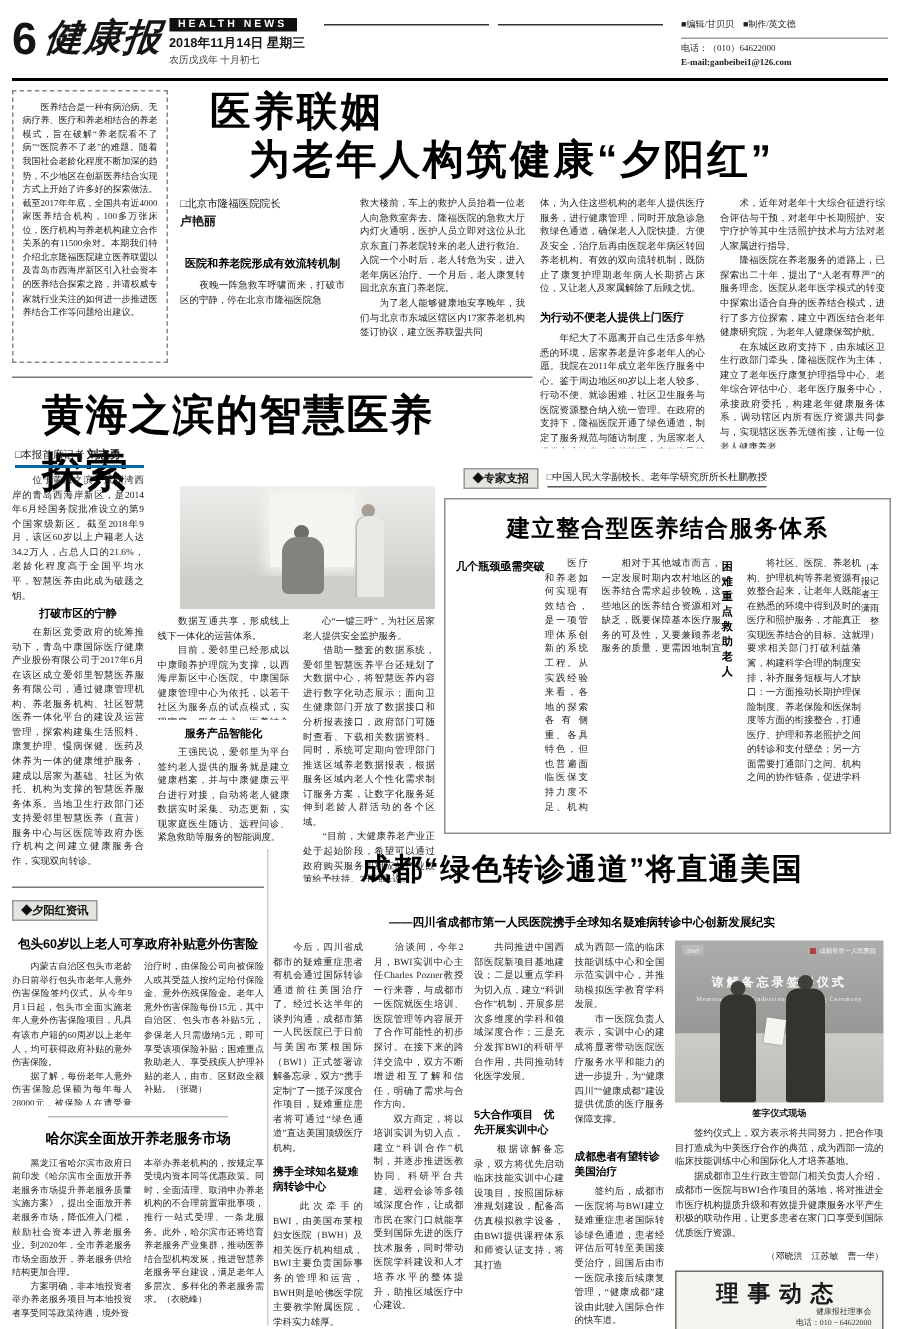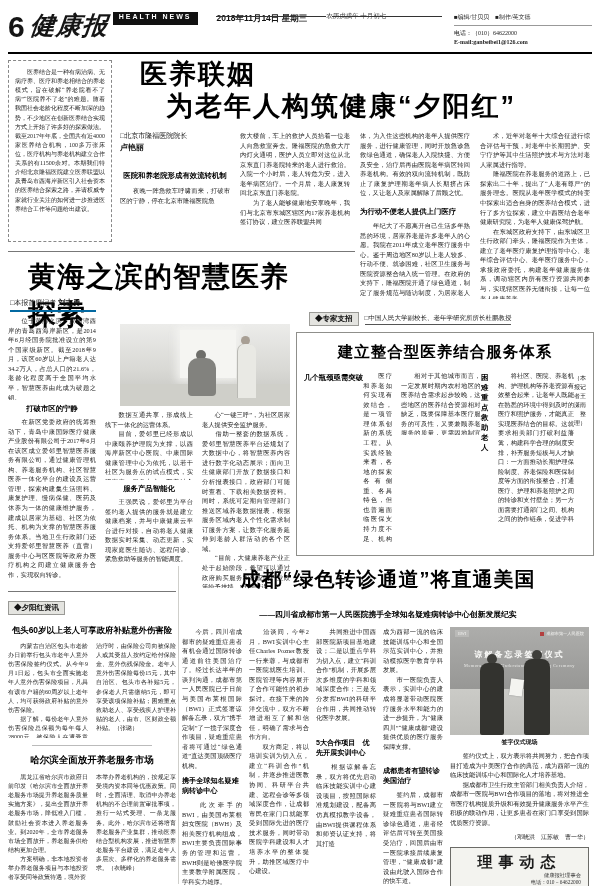--- a/index.html
+++ b/index.html
@@ -3,21 +3,21 @@
 <meta charset="utf-8">
 <style>
   html,body{margin:0;padding:0;background:#e9e9e7;}
   .page{position:relative;width:600px;height:886px;background:#ffffff;overflow:hidden;
         font-family:"Liberation Serif","DejaVu Serif",serif;color:#151515;}
   
   .masthead{position:absolute;left:8px;top:10px;width:584px;height:42px;}
   .mh-left{position:absolute;left:0;top:0;display:flex;align-items:flex-start;gap:5px;}
   .pagenum{font-family:"Liberation Sans",sans-serif;font-weight:900;font-size:30px;line-height:34px;}
   .paper{font-size:25px;line-height:32px;font-weight:700;font-style:italic;transform:skewX(-6deg);letter-spacing:1px;}
-  .mh-stack{display:flex;flex-direction:row;gap:19px;padding-top:2px;}
+  .mh-stack{display:flex;flex-direction:column;gap:1px;padding-top:2px;}
   .badge{background:#111;color:#fff;font-family:"Liberation Sans",sans-serif;font-weight:700;
          font-size:7px;letter-spacing:2px;padding:1px 6px;width:max-content;}
   .date{font-family:"Liberation Sans",sans-serif;font-weight:700;font-size:8.5px;margin-top:1px;}
   .lunar{font-size:6.5px;color:#444;}
   .section-wrap{position:absolute;left:208px;top:6px;width:226px;display:flex;align-items:center;gap:6px;}
   .section-wrap .line{flex:1;border-top:1px solid #333;height:0;}
   .section-title{font-size:25px;line-height:28px;white-space:nowrap;}
   .section-title .light{font-weight:400;}
   .section-title .bold{font-weight:900;font-family:"Liberation Sans",sans-serif;}
   .mh-right{position:absolute;right:0;top:3px;width:138px;font-size:6px;line-height:9px;color:#222;}

